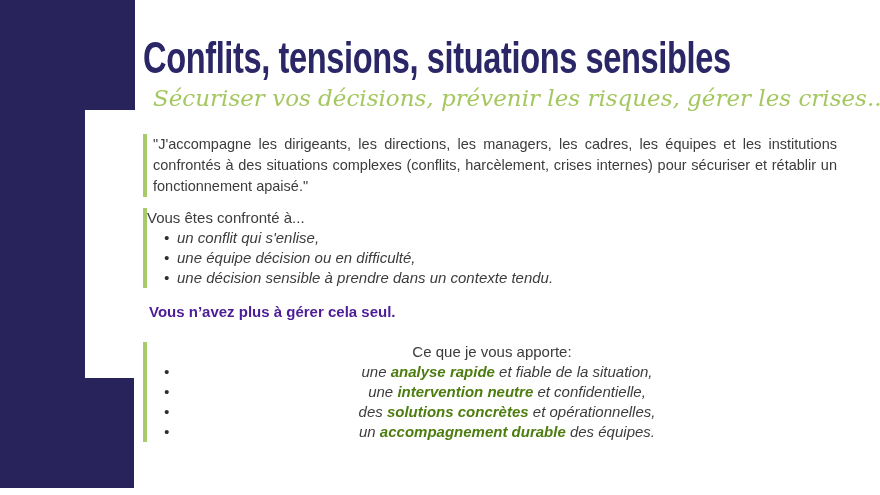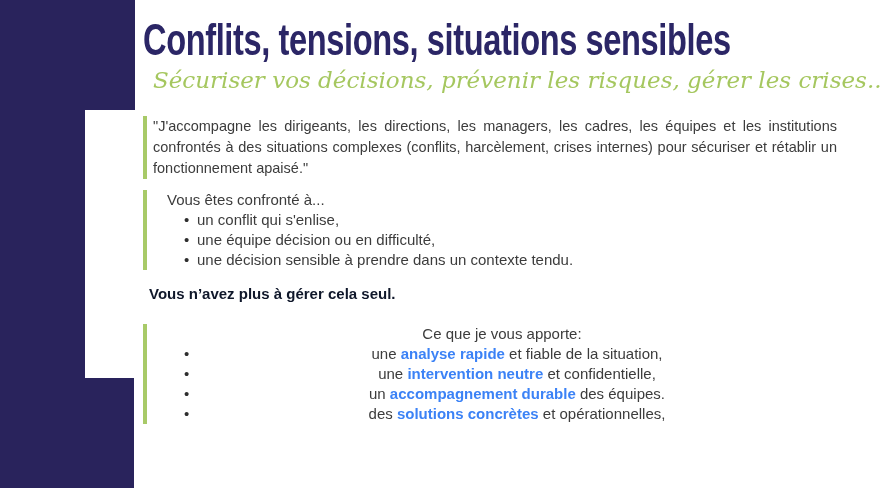--- a/index.html
+++ b/index.html
@@ -8,21 +8,21 @@
     background:#ffffff;
     font-family:"Liberation Sans",sans-serif;
   }
   
   .navy{position:absolute;background:#29235c;}
   .navy-top{left:0;top:0;width:135px;height:110px;}
   .navy-col{left:0;top:0;width:85px;height:488px;}
   .navy-bottom{left:0;top:378px;width:134px;height:110px;}
 
   
-  .content{position:absolute;left:143px;top:16px;width:694px;}
+  .content{position:absolute;left:143px;top:34px;width:694px;}
 
   h1.title{
     margin:0;padding:0;
     font-size:44px;line-height:48px;font-weight:bold;
     letter-spacing:-0.5px;white-space:nowrap;
     color:#2b2666;
     transform:scaleX(0.74);transform-origin:0 0;
   }
   .subtitle{
     margin:1px 0 0 10px;
@@ -35,43 +35,43 @@
     margin:21px 0 0 0;
     border-left:4px solid #a8ca68;
     padding-left:6px;
     font-size:14.5px;line-height:21px;
     color:#3c3c3c;
     text-align:justify;
   }
 
   .section{
     border-left:4px solid #a8ca68;
-    padding-left:20px;
+    padding-left:0;
     font-size:15px;line-height:20px;
     color:#3c3c3c;
   }
   .section.confronted{margin-top:11px;}
   .section.benefits{margin-top:20px;text-align:center;}
   .section-header{margin:0;}
 
-  ul.bullets{margin:0;padding:0;list-style:none;}
+  ul.bullets{margin:0;padding:0;list-style:none;font-style:italic;}
   ul.bullets li{position:relative;padding-left:30px;}
   ul.bullets li::before{
     content:"\2022";
     position:absolute;left:17px;top:0;
     color:#2e2e2e;
   }
 
   .reassurance{
     margin:14px 0 0 6px;
     font-size:15px;line-height:20px;
-    font-weight:bold;color:#0f172a;
+    font-weight:bold;color:#4c1d95;
   }
 
-  .hl{font-weight:bold;color:#3b82f6;}
+  .hl{font-weight:bold;color:#4d7c0f;}
 </style>
 </head>
 <body>
 
 <div class="navy navy-col"></div>
 <div class="navy navy-top"></div>
 <div class="navy navy-bottom"></div>
 
 <div class="content">
 
@@ -90,18 +90,18 @@
     </ul>
   </div>
 
   <p class="reassurance">Vous n’avez plus à gérer cela seul.</p>
 
   <div class="section benefits">
     <p class="section-header">Ce que je vous apporte:</p>
     <ul class="bullets">
       <li><span>une </span><span class="hl">analyse rapide</span><span> et fiable de la situation,</span></li>
       <li><span>une </span><span class="hl">intervention neutre</span><span> et confidentielle,</span></li>
+      <li><span>des </span><span class="hl">solutions concrètes</span><span> et opérationnelles,</span></li>
       <li><span>un </span><span class="hl">accompagnement durable</span><span> des équipes.</span></li>
-      <li><span>des </span><span class="hl">solutions concrètes</span><span> et opérationnelles,</span></li>
     </ul>
   </div>
 
 </div>
 
 </body></html>

